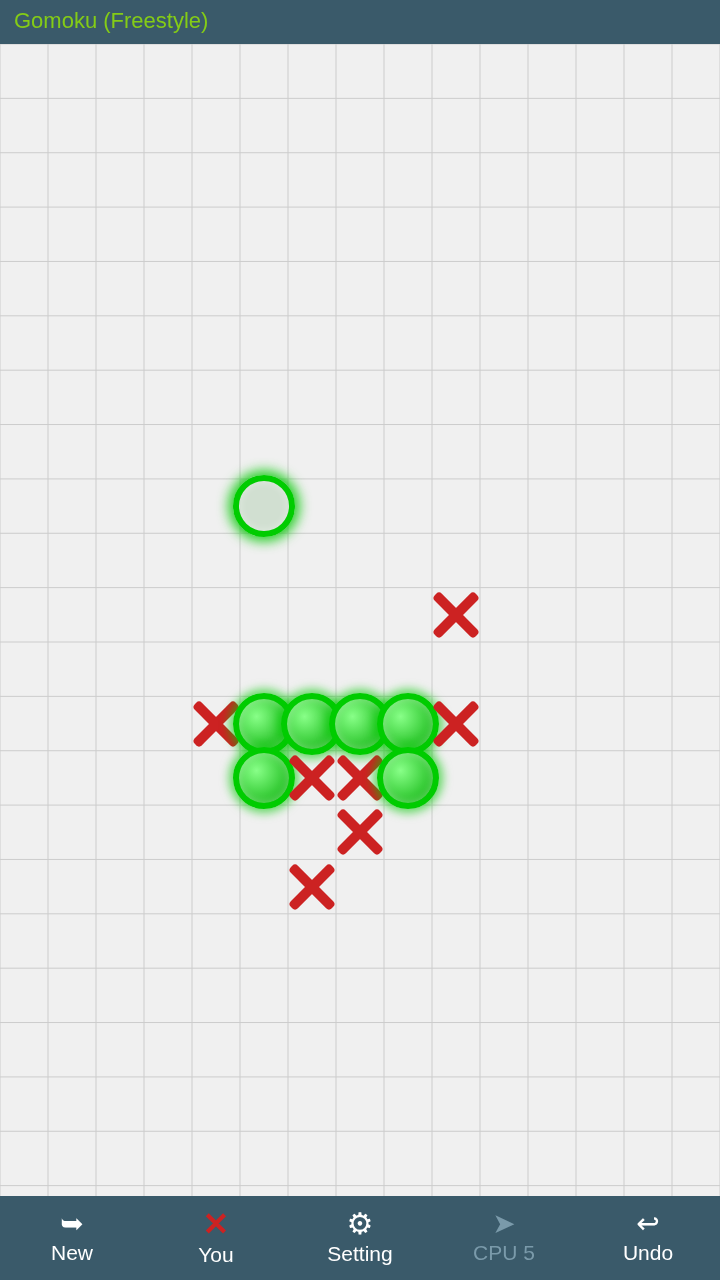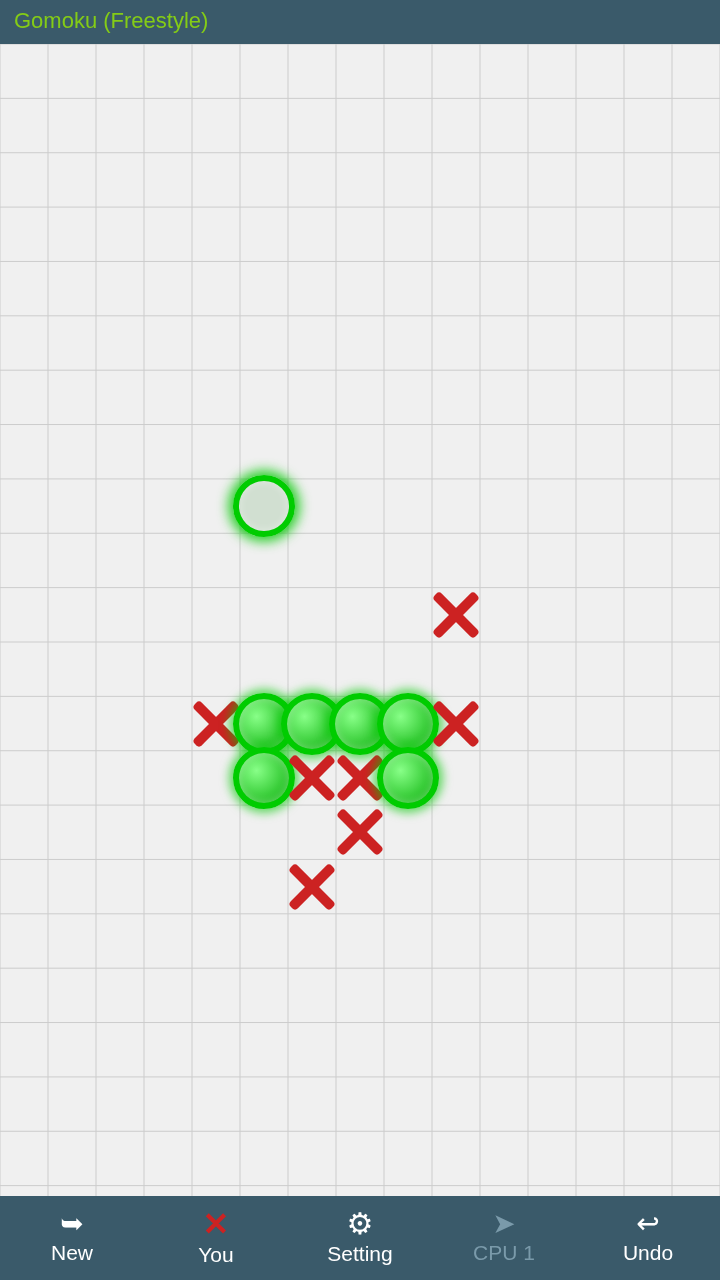--- a/index.html
+++ b/index.html
@@ -257,19 +257,19 @@
   <div class="bottom-btn">
     <span class="you-x btn-icon">✕</span>
     <span class="btn-label">You</span>
   </div>
   <div class="bottom-btn">
     <span class="btn-icon gear-icon">⚙</span>
     <span class="btn-label">Setting</span>
   </div>
   <div class="bottom-btn disabled">
     <span class="btn-icon">➤</span>
-    <span class="btn-label">CPU 1</span>
+    <span class="btn-label">CPU 5</span>
   </div>
   <div class="bottom-btn">
     <span class="btn-icon">↩</span>
     <span class="btn-label">Undo</span>
   </div>
 </div>
 
 </body></html>

